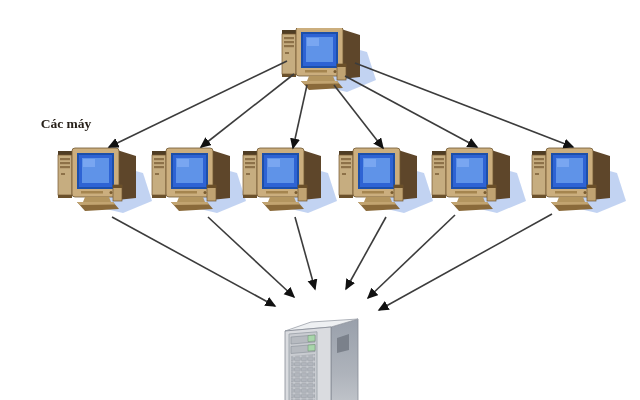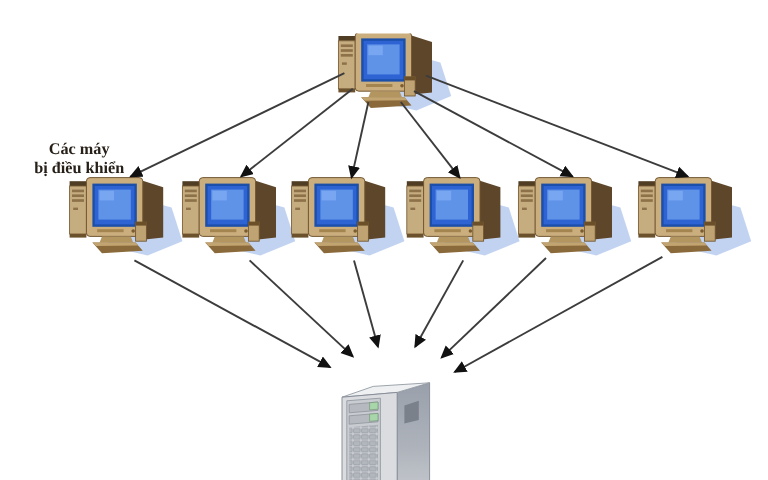--- a/index.html
+++ b/index.html
@@ -101,21 +101,20 @@
     <polygon points="27,21.6 34,21 34,27 27,27.6" fill="#a8d6aa" stroke="#6f8f70" stroke-width="0.5"></polygon>
     <polygon points="10,32.5 34,30.5 34,37.5 10,39.5" fill="#b6bac0" stroke="#8a9098" stroke-width="0.6"></polygon>
     <polygon points="27,31.1 34,30.5 34,36.5 27,37.1" fill="#a8d6aa" stroke="#6f8f70" stroke-width="0.5"></polygon>
     <polygon points="10,42 34,40 34,99 10,101.5" fill="url(#slt)"></polygon>
     <polygon points="4,108 50,104 50,100.5 4,104.5" fill="#b8bcc2"></polygon>
   </g>
 </svg>
 
 <div class="node-label">
   <div>Các máy</div>
-  <div>bị điều khiển</div>
 </div>
 
 <div class="watermark">
   <span class="wm-block" style="width:22px"></span>
   <span class="wm-block" style="width:16px"></span>
   <span class="wm-block" style="width:26px"></span>
   <span class="wm-block" style="width:18px"></span>
   <span class="wm-block" style="width:20px"></span>
   <span class="wm-gap"></span>
   <span class="wm-block" style="width:18px"></span>

